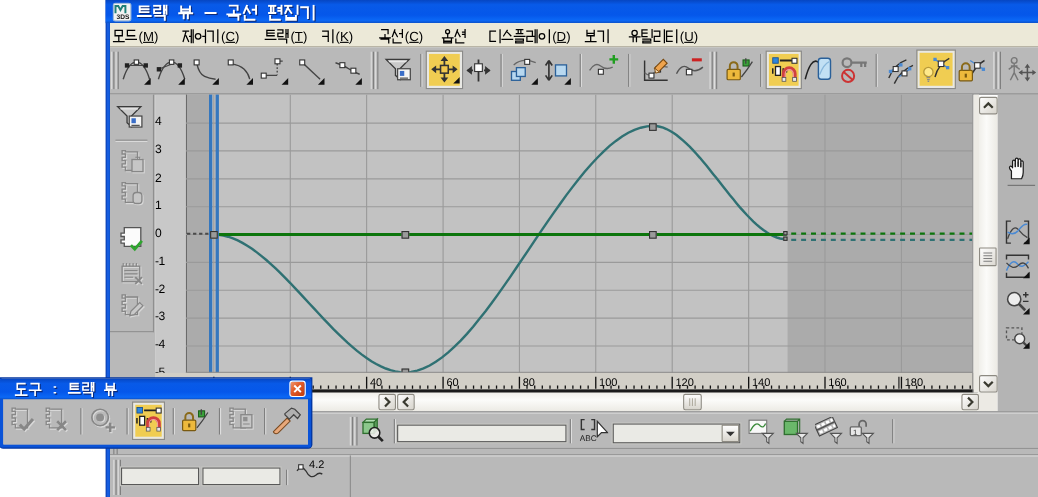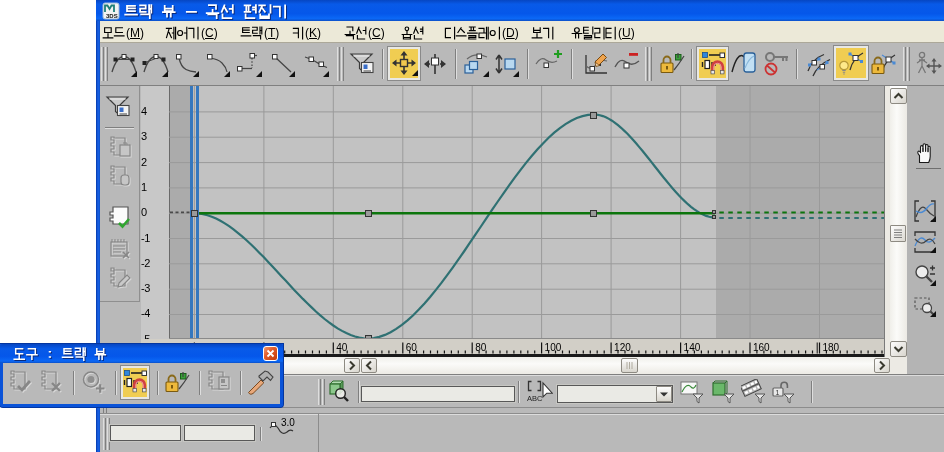--- a/index.html
+++ b/index.html
@@ -597,21 +597,21 @@
 <div class="ab" style="left:106px;top:407px;width:2px;height:6px;border-left:1px solid #7f7f7f"></div>
 <div class="ab" style="left:103px;top:418px;width:3px;height:32px;border-left:1px solid #dedede;border-right:1px solid #7f7f7f"></div>
 <div class="ab" style="left:107px;top:418px;width:3px;height:32px;border-left:1px solid #dedede;border-right:1px solid #7f7f7f"></div>
 <div class="ab" style="left:110px;top:425px;width:71px;height:16px;background:#eaeae5;border:1px solid #585858;box-shadow:0 0 0 1px #c6c6c2"></div>
 <div class="ab" style="left:184px;top:425px;width:71px;height:16px;background:#eaeae5;border:1px solid #585858;box-shadow:0 0 0 1px #c6c6c2"></div>
 <div class="ab" style="left:260px;top:427px;width:2px;height:14px;border-left:1px solid #7f7f7f;border-right:1px solid #dedede"></div>
 <svg class="ab" style="left:268px;top:420px" width="28" height="26" viewBox="0 0 28 26">
     <path d="M2,8 Q6,2 10,8 Q14,16 19,12 Q22,9 25,11" stroke="#333" fill="none" stroke-width="1.2"></path>
     <rect x="3.5" y="2.5" width="4" height="4" fill="#fff" stroke="#333"></rect>
   </svg>
-<div class="ab" style="left:281px;top:417px;font-size:10px;color:#000">3.0</div>
+<div class="ab" style="left:281px;top:417px;font-size:10px;color:#000">4.2</div>
 <div class="ab" style="left:318px;top:414px;width:1px;height:38px;background:#8c8c8c"></div>
 <div class="ab" style="left:0;top:344px;width:283px;height:63px;background:#b9b9b9;border:3px solid #0a53d8;border-top:none;border-radius:0 0 3px 3px;box-shadow:0 0 0 1px #0436a0"></div>
 <div class="ab" style="left:0;top:344px;width:283px;height:19px;background:linear-gradient(#0646c2,#085ae8 25%,#0557ea 65%,#0b68f6 90%,#0c50c8);border-radius:3px 3px 0 0"></div>
 <div class="ab" style="left:14px;top:348px">
     <svg width="96" height="14" viewBox="0 0 96 14" style="display:block">
       <path d="M9.6,1.8 L2.7,1.8 M2.7,1.8 L2.7,6.8 M2.7,6.8 L9.6,6.8 M1.2,12.2 L11.3,12.2 M6.2,8.0 L6.2,12.2 M15.4,1.8 L22.3,1.8 M22.3,1.8 L22.3,6.8 M13.9,7.8 L24.0,7.8 M18.9,7.8 L18.9,12.2 M36.5,4.8 l0.8,0 M36.5,10.0 l0.8,0 M51.0,1.8 L57.9,1.8 M51.0,4.2 L57.9,4.2 M51.0,6.8 L57.9,6.8 M51.0,1.8 L51.0,6.8 M49.5,10.2 L59.6,10.2 M62.4,1.2 L67.2,1.2 M67.2,1.2 L67.2,4.4 M67.2,4.4 L62.4,4.4 M62.4,4.4 L62.4,7.5 M62.4,7.5 L67.2,7.5 M70.2,1.0 L70.2,8.2 M72.1,1.0 L72.1,8.2 M70.2,4.6 L72.1,4.6 M63.2,10.0 L70.8,10.0 M70.8,10.0 L70.8,13.5 M83.8,1.8 L83.8,6.8 M90.7,1.8 L90.7,6.8 M83.8,4.5 L90.7,4.5 M83.8,6.8 L90.7,6.8 M82.3,7.8 L92.4,7.8 M85.9,7.8 L85.9,12.2 M89.1,7.8 L89.1,12.2" stroke="#0a2a7a" stroke-width="1.5" fill="none" stroke-linecap="square"></path>
     </svg>
   </div>
 <div class="ab" style="left:13px;top:347px">
     <svg width="96" height="14" viewBox="0 0 96 14" style="display:block">

